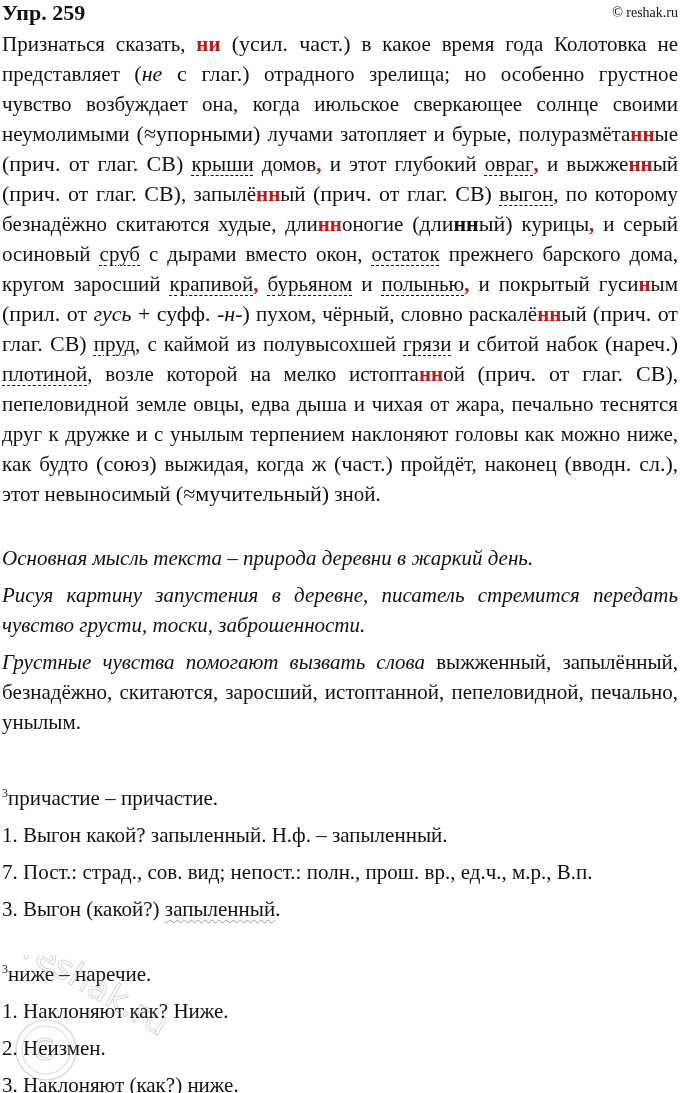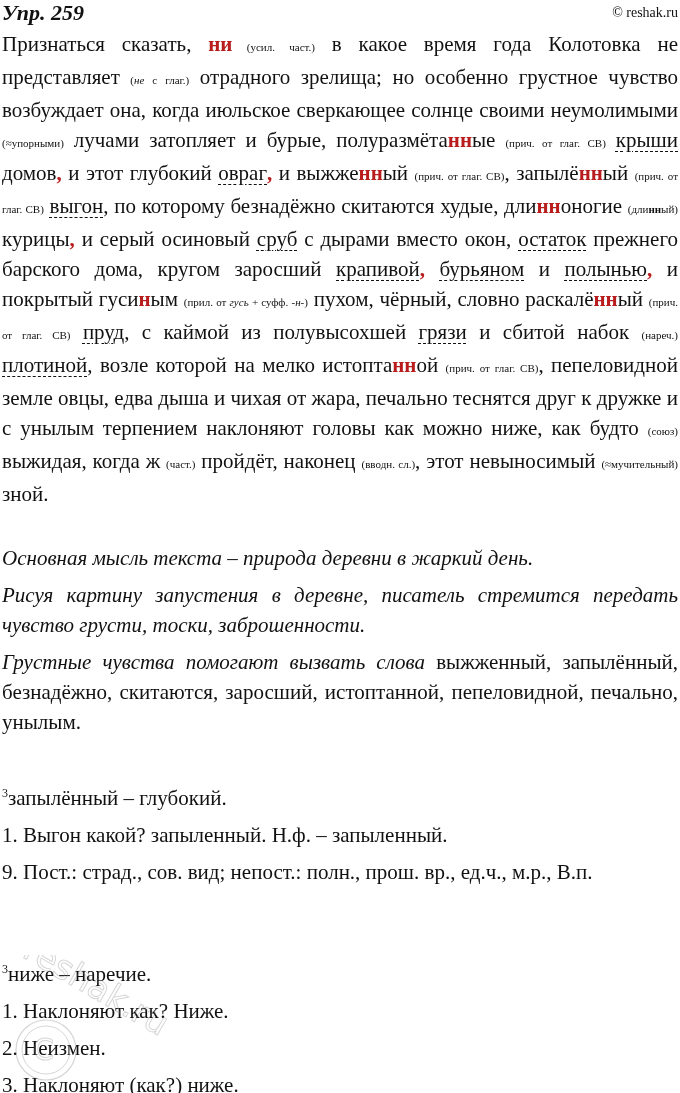--- a/index.html
+++ b/index.html
@@ -2,28 +2,28 @@
 <html><head>
 <meta charset="utf-8">
 <style>
   html, body { margin: 0; padding: 0; background: #ffffff; }
   body {
     width: 680px; height: 1093px; overflow: hidden; position: relative;
     font-family: "Liberation Serif", "DejaVu Serif", serif;
     color: #111111;
   }
   .header { position: absolute; left: 2px; top: 0; width: 676px; height: 30px; }
-  .ex-title { position: absolute; left: 0; top: 0; font-weight: bold; font-style: italic; font-size: 22px; line-height: 26px; }
+  .ex-title { position: absolute; left: 0; top: 0; font-weight: bold; font-size: 22px; line-height: 26px; }
   .site { position: absolute; right: 0; top: 0; font-size: 14px; line-height: 26px; }
   .main-text {
     position: absolute; left: 2px; top: 29px; width: 676px;
     font-size: 21px; line-height: 30px; text-align: justify;
   }
   .main-text p { margin: 0; }
-  .sm { font-size: 11px; }
+  .sm { font-size: 22px; }
   .g { color: #b91c1c; font-weight: bold; }
   .u { text-decoration: underline dashed; text-decoration-thickness: 1px; text-underline-offset: 4px; }
   .i { font-style: italic; }
   .analysis { position: absolute; left: 2px; top: 543px; width: 676px; font-size: 21px; line-height: 30px; }
   .analysis p { margin: 0 0 7px 0; text-align: justify; }
   .morph { position: absolute; left: 2px; width: 676px; font-size: 21px; line-height: 22px; }
   .morph p { margin: 0 0 15px 0; }
   sup { font-size: 12px; line-height: 0; vertical-align: 8px; }
   .wavy { text-decoration: underline wavy #999; text-decoration-thickness: 1px; text-underline-offset: 3px; }
   .watermark { position: absolute; left: 8px; top: 955px; width: 160px; height: 135px; pointer-events: none; opacity: 0.35; }
@@ -40,23 +40,24 @@
   <p><span>Признаться сказать, </span><span class="g">ни</span><span class="sm"> (усил. част.)</span><span> в какое время года Колотовка не представляет </span><span class="sm">(</span><span class="sm i">не</span><span class="sm"> с глаг.)</span><span> отрадного зрелища; но особенно грустное чувство возбуждает она, когда июльское сверкающее солнце своими неумолимыми </span><span class="sm">(≈упорными)</span><span> лучами затопляет и бурые, полуразмёта</span><span class="g">нн</span><span>ые </span><span class="sm">(прич. от глаг. СВ)</span> <span class="u">крыши</span><span> домов</span><span class="g">,</span><span> и этот глубокий </span><span class="u">овраг</span><span class="g">,</span><span> и выжже</span><span class="g">нн</span><span>ый </span><span class="sm">(прич. от глаг. СВ)</span><span>, запылё</span><span class="g">нн</span><span>ый </span><span class="sm">(прич. от глаг. СВ)</span> <span class="u">выгон</span><span>, по которому безнадёжно скитаются худые, дли</span><span class="g">нн</span><span>оногие </span><span class="sm">(дли</span><span class="sm" style="font-weight:bold">нн</span><span class="sm">ый)</span><span> курицы</span><span class="g">,</span><span> и серый осиновый </span><span class="u">сруб</span><span> с дырами вместо окон, </span><span class="u">остаток</span><span> прежнего барского дома, кругом заросший </span><span class="u">крапивой</span><span class="g">,</span> <span class="u">бурьяном</span><span> и </span><span class="u">полынью</span><span class="g">,</span><span> и покрытый гуси</span><span class="g">н</span><span>ым </span><span class="sm">(прил. от </span><span class="sm i">гусь</span><span class="sm"> + суфф. </span><span class="sm i">-н-</span><span class="sm">)</span><span> пухом, чёрный, словно раскалё</span><span class="g">нн</span><span>ый </span><span class="sm">(прич. от глаг. СВ)</span> <span class="u">пруд</span><span>, с каймой из полувысохшей </span><span class="u">грязи</span><span> и сбитой набок </span><span class="sm">(нареч.)</span> <span class="u">плотиной</span><span>, возле которой на мелко истопта</span><span class="g">нн</span><span>ой </span><span class="sm">(прич. от глаг. СВ)</span><span>, пепеловидной земле овцы, едва дыша и чихая от жара, печально теснятся друг к дружке и с унылым терпением наклоняют головы как можно ниже, как будто </span><span class="sm">(союз)</span><span> выжидая, когда ж </span><span class="sm">(част.)</span><span> пройдёт, наконец </span><span class="sm">(вводн. сл.)</span><span>, этот невыносимый </span><span class="sm">(≈мучительный)</span><span> зной.</span></p>
 </div>
 
 <div class="analysis">
   <p class="i">Основная мысль текста – природа деревни в жаркий день.</p>
   <p class="i">Рисуя картину запустения в деревне, писатель стремится передать чувство грусти, тоски, заброшенности.</p>
   <p><span class="i">Грустные чувства помогают вызвать слова</span><span> выжженный, запылённый, безнадёжно, скитаются, заросший, истоптанной, пепеловидной, печально, унылым.</span></p>
 </div>
 
 <div class="morph" style="top:787px;">
-  <p><sup>3</sup><span>запылённый – глубокий.</span></p>
+  <p><sup>3</sup><span>причастие – причастие.</span></p>
   <p>1. Выгон какой? запыленный. Н.ф. – запыленный.</p>
-  <p>9. Пост.: страд., сов. вид; непост.: полн., прош. вр., ед.ч., м.р., В.п.</p>
+  <p>7. Пост.: страд., сов. вид; непост.: полн., прош. вр., ед.ч., м.р., В.п.</p>
+  <p><span>3. Выгон (какой?) </span><span class="wavy">запыленный</span><span>.</span></p>
 </div>
 
 <div class="morph" style="top:963px;">
   <p><sup>3</sup><span>ниже – наречие.</span></p>
   <p>1. Наклоняют как? Ниже.</p>
   <p>2. Неизмен.</p>
   <p><span>3. Наклоняют (как?) </span><span class="u">ниже</span><span>.</span></p>
 </div>
 
 <svg class="watermark" viewBox="0 0 160 135">

